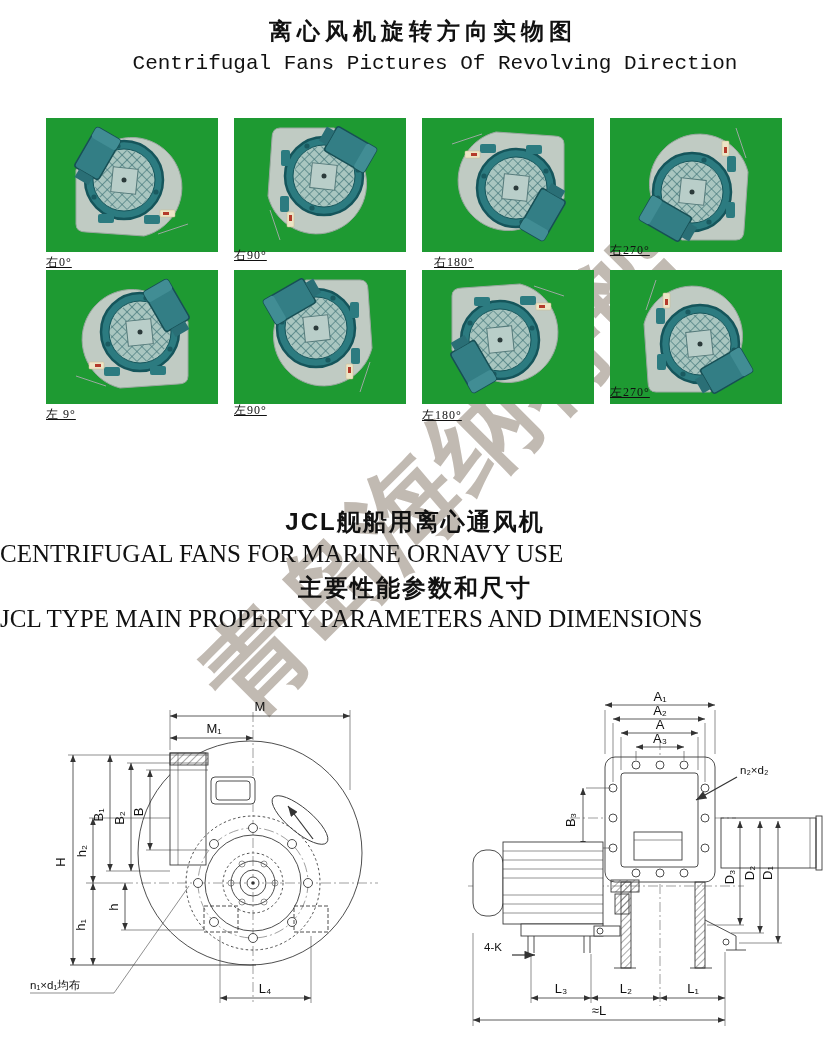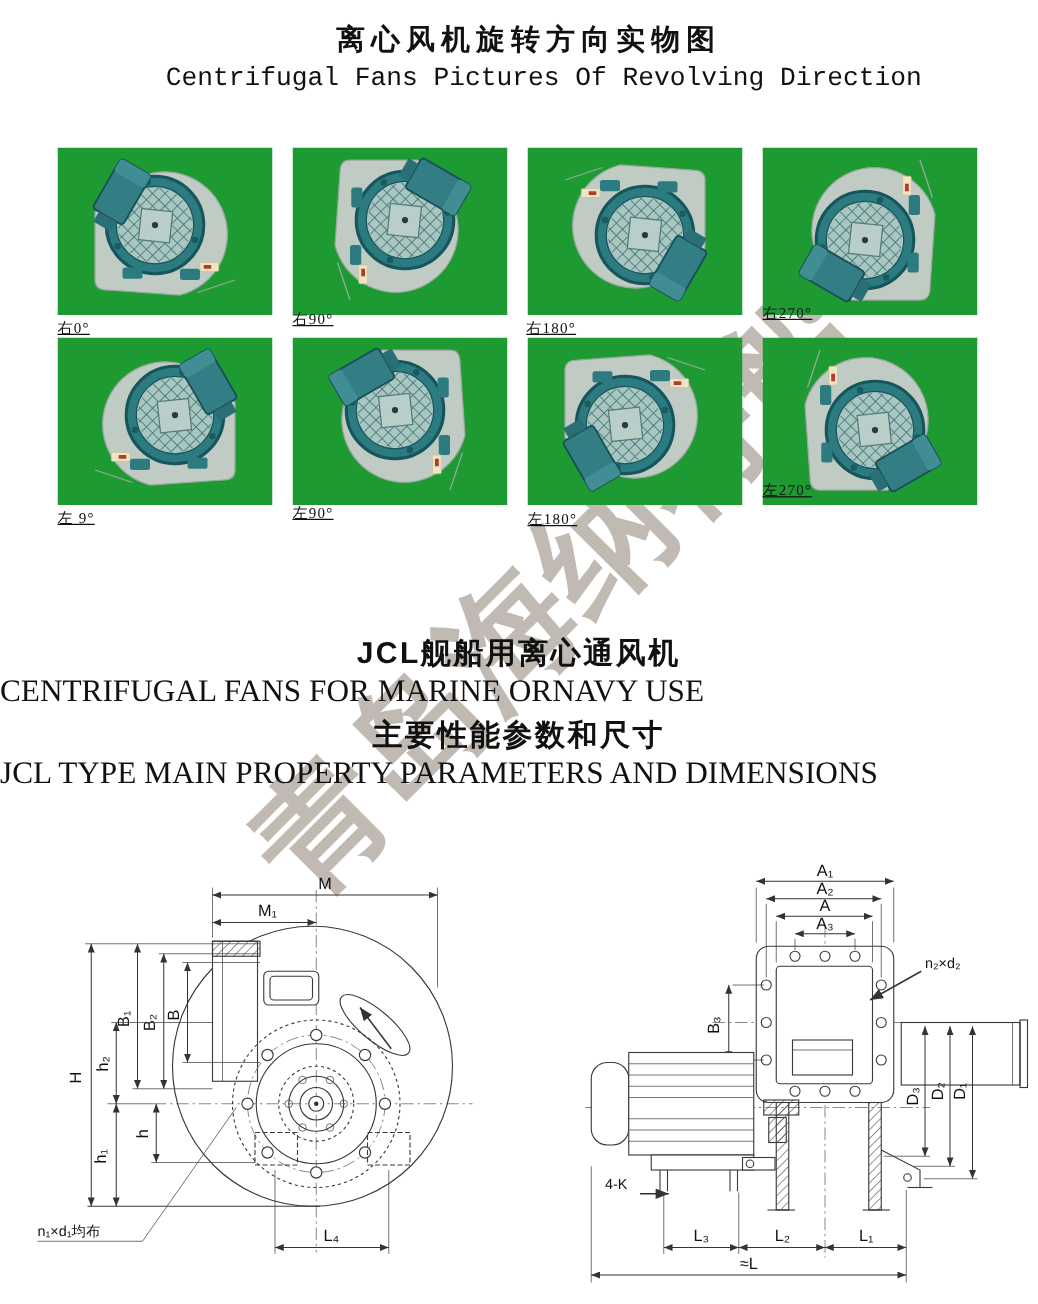--- a/index.html
+++ b/index.html
@@ -104,21 +104,21 @@
   <rect x="0" y="0" width="172" height="134" fill="#1e9a32"></rect>
   <use href="#fan-unit" transform="translate(86,66) rotate(180)"></use>
 </svg>
 <svg class="ph layer" style="left:610px;top:118px" viewBox="0 0 172 134">
   <rect x="0" y="0" width="172" height="134" fill="#1e9a32"></rect>
   <use href="#fan-unit" transform="translate(86,66) rotate(270)"></use>
 </svg>
 
 <div class="ph-label layer abs" style="left:46px;top:254px">右0°</div>
 <div class="ph-label layer abs" style="left:234px;top:247px">右90°</div>
-<div class="ph-label layer abs" style="left:421px;top:254px">右180°</div>
+<div class="ph-label layer abs" style="left:434px;top:254px">右180°</div>
 <div class="ph-label layer abs" style="left:610px;top:242px">右270°</div>
 
 <svg class="ph layer" style="left:46px;top:270px" viewBox="0 0 172 134">
   <rect x="0" y="0" width="172" height="134" fill="#1e9a32"></rect>
   <use href="#fan-unit" transform="translate(86,66) scale(-1,1)"></use>
 </svg>
 <svg class="ph layer" style="left:234px;top:270px" viewBox="0 0 172 134">
   <rect x="0" y="0" width="172" height="134" fill="#1e9a32"></rect>
   <use href="#fan-unit" transform="translate(86,66) scale(-1,1) rotate(90)"></use>
 </svg>

